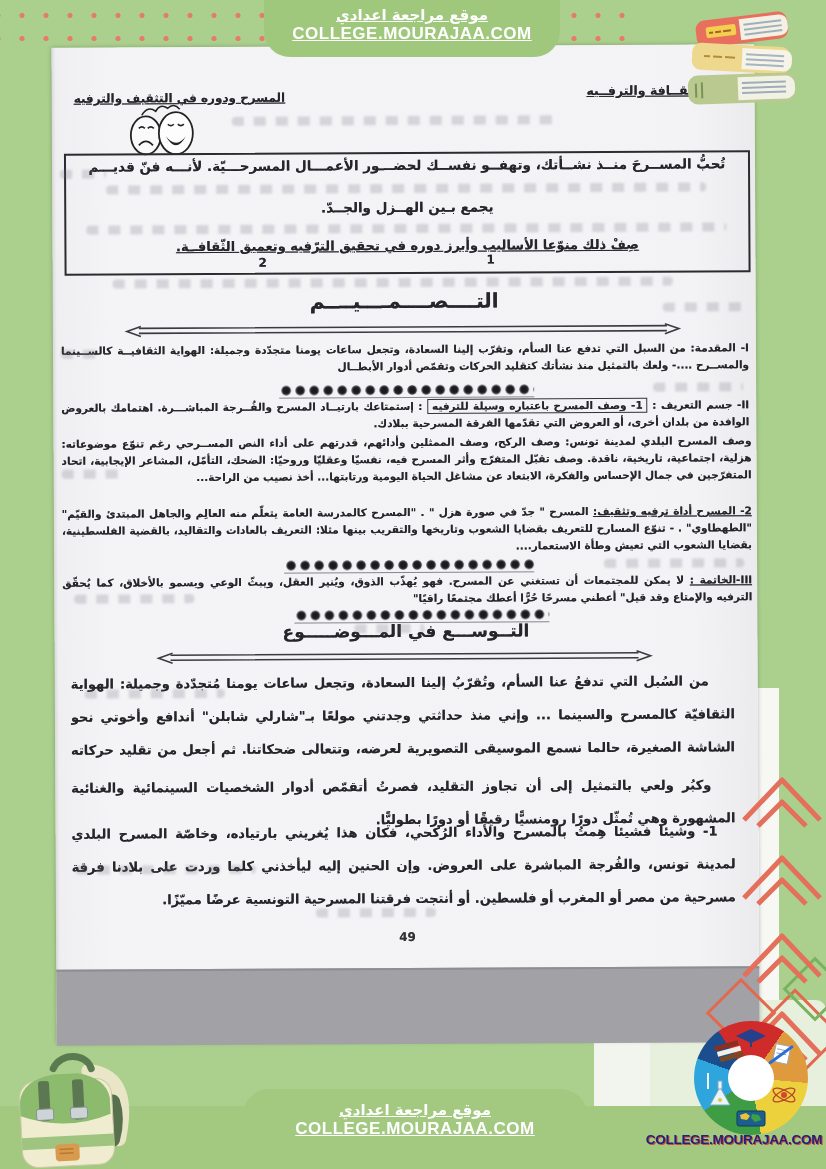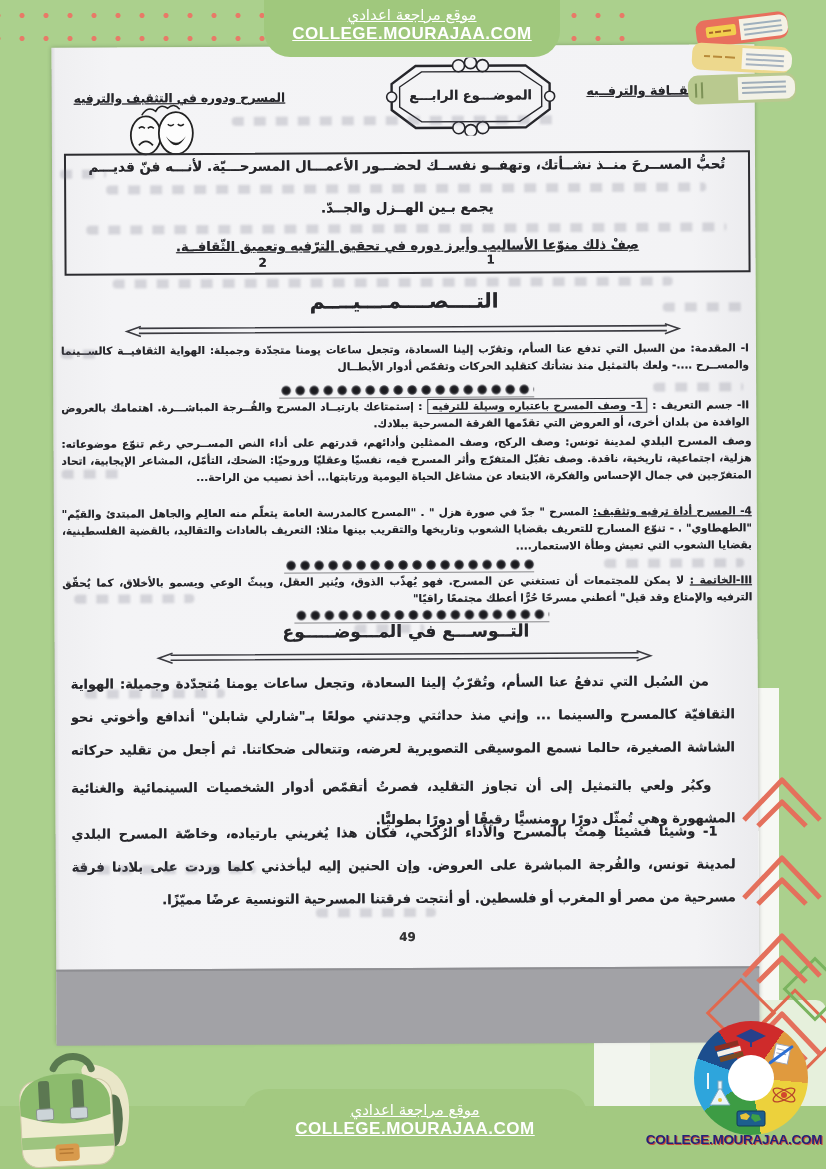--- a/index.html
+++ b/index.html
@@ -1,21 +1,21 @@
 <!DOCTYPE html>
 <html lang="ar"><head>
 <meta charset="utf-8">
 <style>
   html,body{margin:0;padding:0;background:#abd08d;}
   #stage{position:relative;width:826px;height:1169px;overflow:hidden;background:#abd08d;
          font-family:"DejaVu Sans",sans-serif;}
   .abs{position:absolute;}
   
   .banner{background:#a0c87d;color:#fff;text-align:center;z-index:6;}
-  .banner .ar{font-size:15px;font-weight:normal;text-decoration:underline;}
+  .banner .ar{font-size:15px;font-weight:bold;text-decoration:underline;}
   .banner .dom{font-size:17px;font-weight:bold;text-decoration:underline;letter-spacing:.5px;
                font-family:"Liberation Sans",sans-serif;}
   #banner-top{left:264px;top:0;width:296px;height:57px;border-radius:0 0 26px 26px;padding-top:6px;box-sizing:border-box;}
   #banner-bottom{left:243px;top:1089px;width:344px;height:80px;border-radius:26px 26px 0 0;padding-top:12px;box-sizing:border-box;background:#a3c981;}
   #bottom-band{left:0;top:1106px;width:826px;height:63px;background:#a3c981;z-index:4;}
   
   #dots{left:0;top:0;width:634px;height:58px;z-index:5;
         background-image:radial-gradient(circle,#e87a67 2.2px,rgba(0,0,0,0) 2.9px);
         background-size:24px 23px;background-position:10px 4px;}
   .chev{width:80px;height:60px;z-index:5;}
@@ -58,35 +58,20 @@
 
 <div id="stage">
 
   <div class="abs" id="white-strip"></div>
   <div class="abs" id="br-panel"></div>
   <div class="abs" id="logo-tint"></div>
 
   <div class="abs" id="scan">
 
     <div class="abs doc ul" style="right:8px;top:38px;font-size:12.5px;">محــور الثقــافة والترفــيه</div>
-    <div class="abs" style="left:330px;top:12px;width:178px;height:78px;">
-      <svg class="abs" style="left:0;top:0;" width="178" height="78">
-        <polygon points="34,8 144,8 168,26 168,52 144,70 34,70 10,52 10,26" fill="none" stroke="#26262b" stroke-width="2.4"></polygon>
-        <polygon points="40,14 138,14 160,29 160,49 138,64 40,64 18,49 18,29" fill="none" stroke="#26262b" stroke-width="1.4"></polygon>
-        <circle cx="77" cy="8" r="6" fill="#f4f4f6" stroke="#26262b" stroke-width="1.6"></circle>
-        <circle cx="89" cy="5" r="6" fill="#f4f4f6" stroke="#26262b" stroke-width="1.6"></circle>
-        <circle cx="101" cy="8" r="6" fill="#f4f4f6" stroke="#26262b" stroke-width="1.6"></circle>
-        <circle cx="77" cy="70" r="6" fill="#f4f4f6" stroke="#26262b" stroke-width="1.6"></circle>
-        <circle cx="89" cy="73" r="6" fill="#f4f4f6" stroke="#26262b" stroke-width="1.6"></circle>
-        <circle cx="101" cy="70" r="6" fill="#f4f4f6" stroke="#26262b" stroke-width="1.6"></circle>
-        <circle cx="10" cy="39" r="5" fill="#f4f4f6" stroke="#26262b" stroke-width="1.6"></circle>
-        <circle cx="168" cy="39" r="5" fill="#f4f4f6" stroke="#26262b" stroke-width="1.6"></circle>
-      </svg>
-      <div class="abs doc" style="left:0;top:30px;width:100%;text-align:center;font-size:13px;">الموضـــوع الرابـــع</div>
-    </div>
     <div class="abs doc ul" style="left:22px;top:44px;font-size:12px;">المسرح ودوره في التثقيف والترفيه</div>
 
     <svg class="abs" style="left:60px;top:56px;" width="100" height="54">
       <path d="M30 12 q6 -10 14 -4 q4 -8 12 -3 q6 -6 12 1" fill="none" stroke="#222" stroke-width="1.5"></path>
       <ellipse cx="34" cy="32" rx="15" ry="19" fill="#fafafa" stroke="#222" stroke-width="1.8"></ellipse>
       <path d="M27 25 q3 -3 6 0 M36 25 q3 -3 6 0" fill="none" stroke="#222" stroke-width="1.6"></path>
       <path d="M27 42 q7 -8 14 0" fill="none" stroke="#222" stroke-width="1.8"></path>
       <ellipse cx="64" cy="30" rx="17" ry="21" fill="#fdfdfd" stroke="#222" stroke-width="1.8"></ellipse>
       <path d="M56 21 q3 3 6 0 M66 21 q3 3 6 0" fill="none" stroke="#222" stroke-width="1.6"></path>
       <path d="M54 33 q10 13 20 0 q-10 18 -20 0 Z" fill="#222"></path>
@@ -112,21 +97,21 @@
 
     <div class="abs orn" style="left:226px;top:336px;width:255px;"></div>
 
     <p class="abs doc par" style="left:8px;top:352px;width:688px;height:34px;margin:0;">
       <span>II- جسم التعريف :</span>
       <span class="boxed">1- وصف المسرح باعتباره وسيلة للترفيه</span>
       <span>: إستمتاعك بارتيــاد المسرح والفُــرجة المباشـــرة. اهتمامك بالعروض الوافدة من بلدان أخرى، أو العروض التي تقدّمها الفرقة المسرحية ببلادك.</span>
     </p>
     <p class="abs doc par" style="left:8px;top:388px;width:690px;height:68px;margin:0;">وصف المسرح البلدي لمدينة تونس: وصف الركح، وصف الممثلين وأدائهم، قدرتهم على أداء النص المســرحي رغم تنوّع موضوعاته: هزلية، اجتماعية، تاريخية، ناقدة. وصف تقبّل المتفرّج وأثر المسرح فيه، نفسيّا وعقليّا وروحيّا: الضحك، التأمّل، المشاعر الإيجابية، اتحاد المتفرّجين في جمال الإحساس والفكرة، الابتعاد عن مشاغل الحياة اليومية ورتابتها... أخذ نصيب من الراحة...</p>
     <p class="abs doc par" style="left:8px;top:458px;width:690px;height:51px;margin:0;">
-      <span class="ul">4- المسرح أداة ترفيه وتثقيف:</span>
+      <span class="ul">2- المسرح أداة ترفيه وتثقيف:</span>
       <span>المسرح " جدّ في صورة هزل " . "المسرح كالمدرسة العامة يتعلّم منه العالِم والجاهل المبتدئ والقيّم" "الطهطاوي" . - تنوّع المسارح للتعريف بقضايا الشعوب وتاريخها والتقريب بينها مثلا: التعريف بالعادات والتقاليد، بالقضية الفلسطينية، بقضايا الشعوب التي تعيش وطأة الاستعمار....</span>
     </p>
 
     <div class="abs orn" style="left:230px;top:511px;width:250px;"></div>
 
     <p class="abs doc par" style="left:8px;top:527px;width:690px;height:34px;margin:0;">
       <span class="ul">III-الخاتمة :</span>
       <span>لا يمكن للمجتمعات أن تستغني عن المسرح. فهو يُهذّب الذوق، ويُنير العقل، ويبثّ الوعي ويسمو بالأخلاق، كما يُحقّق الترفيه والإمتاع وقد قيل" أعطني مسرحًا حُرًّا أعطك مجتمعًا راقيًا"</span>
     </p>
 

